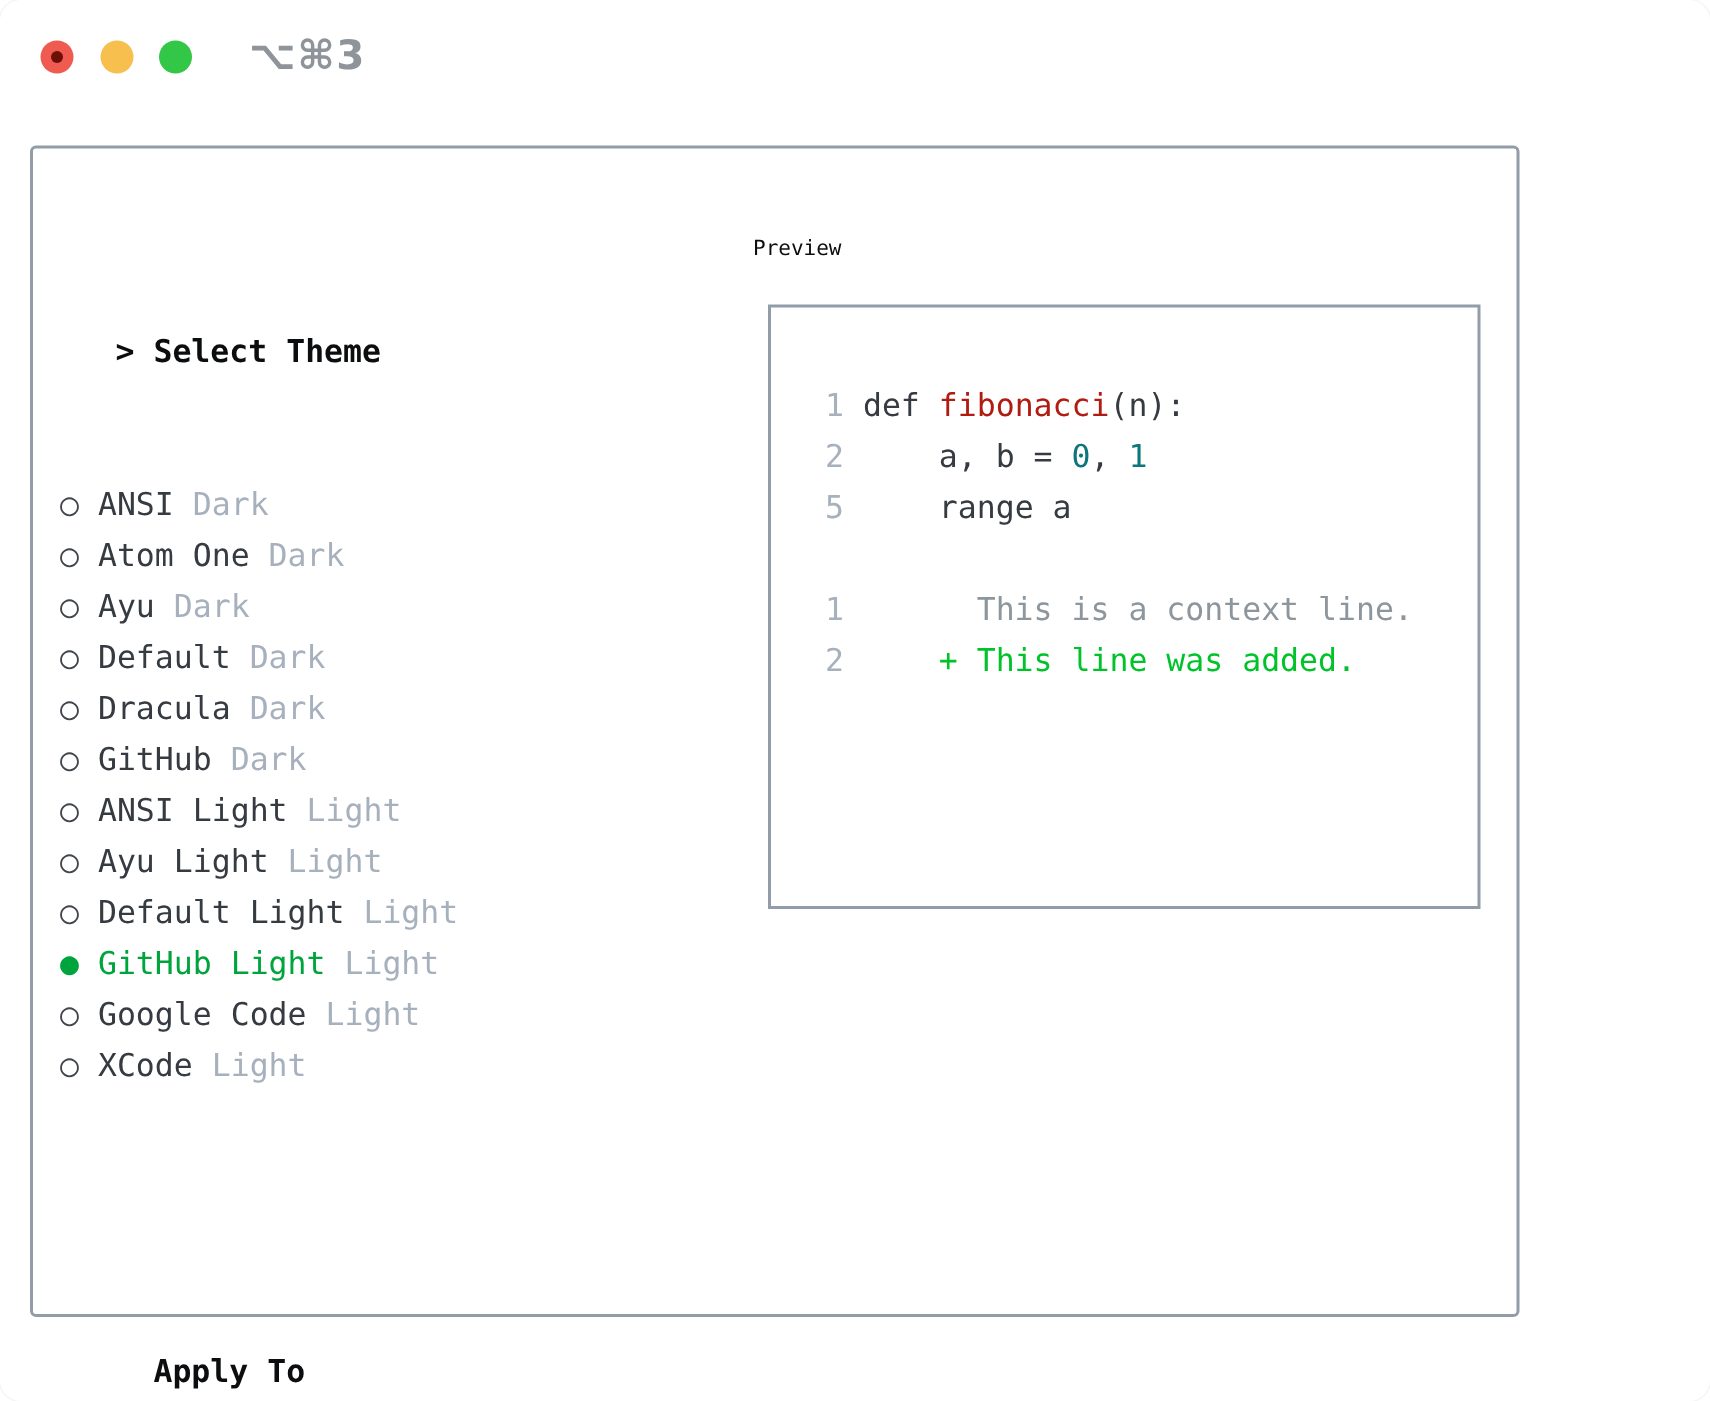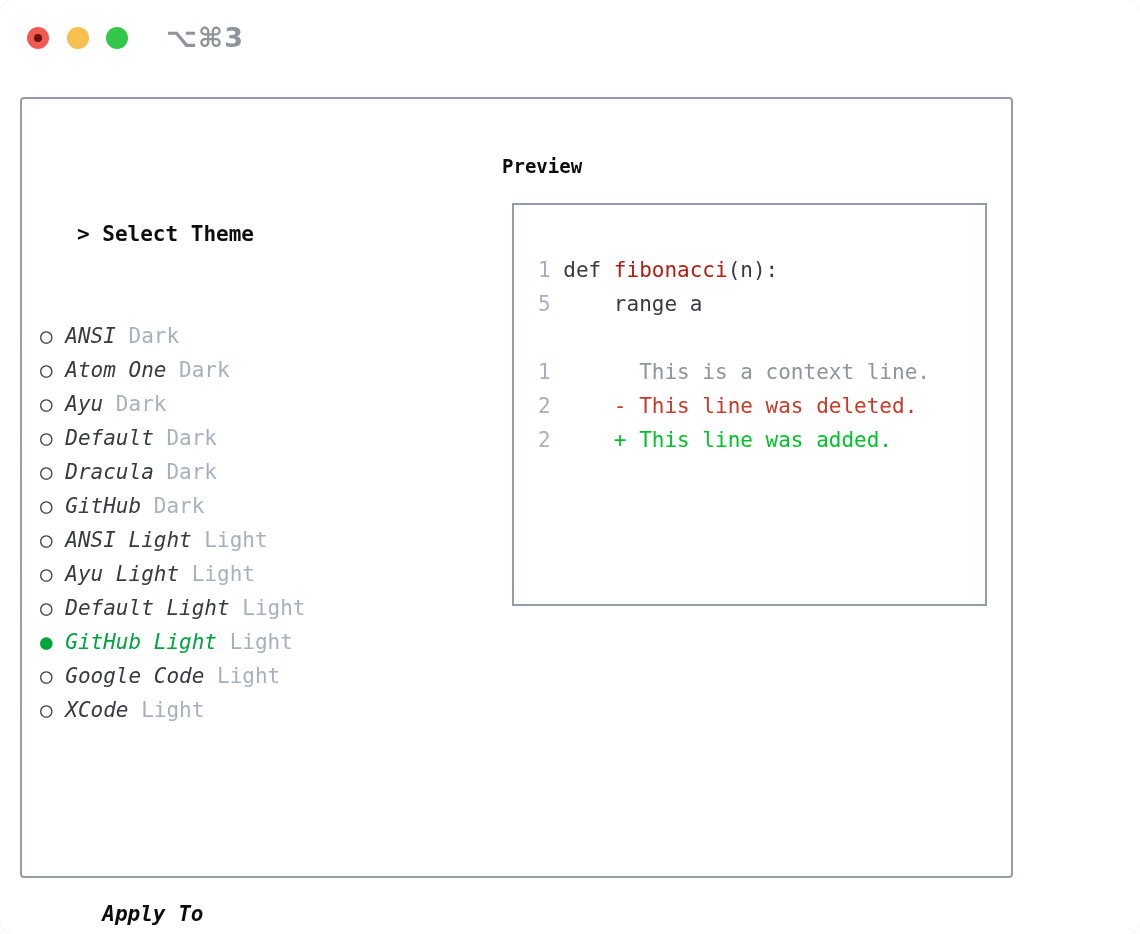--- a/index.html
+++ b/index.html
@@ -31,30 +31,30 @@
     position:absolute;left:20px;top:97px;width:993px;height:781px;box-sizing:border-box;
     border:2px solid var(--border);border-radius:4px;background:#fff;
   }
   .left-col{position:absolute;left:18px;top:50px;width:430px;font-size:21px;line-height:34px;white-space:pre;}
   .row{height:34px;}
   .gap{height:34px;}
   .prefix{display:inline-block;width:1ch;margin-right:1ch;color:var(--heading);font-weight:bold;}
   .list-header{color:var(--heading);font-weight:bold;margin-left:37px;}
   .bullet{display:inline-block;width:1ch;margin-right:1ch;color:#41464d;}
   .bullet.sel{color:var(--accent-green);}
-  .t-name{color:var(--item-text);font-style:italic;}
+  .t-name{color:var(--item-text);}
   .t-name.sel{color:var(--accent-green);}
   .t-variant{color:var(--muted);margin-left:1ch;margin-top:20px;}
-  .indent2{padding-left:2ch;font-style:italic;}
+  .indent2{padding-left:2ch;}
   
-  .preview-label{position:absolute;left:480px;top:50px;height:34px;line-height:34px;font-size:19px;font-weight:bold;color:var(--heading);}
+  .preview-label{position:absolute;left:480px;top:50px;height:34px;line-height:34px;font-size:14px;font-weight:normal;color:var(--heading);}
   .preview-box{
     position:absolute;left:490px;top:104px;width:475px;height:403px;box-sizing:border-box;
     border:2px solid var(--border);background:#fff;
-    padding:48px 0 0 24px;font-size:21px;line-height:34px;
+    padding:48px 0 0 36px;font-size:21px;line-height:34px;
   }
   .cline{height:34px;white-space:pre;color:var(--code-default);}
   .lineno{display:inline-block;width:1ch;color:var(--muted);}
   .codetext{margin-left:1ch;}
   .dmark{display:inline-block;width:1ch;margin-left:5ch;}
   .dtext{margin-left:1ch;}
   .tok-default{color:var(--code-default);}
   .tok-function{color:var(--function-red);}
   .tok-number{color:var(--number-teal);}
   .tok-builtin{color:var(--builtin-blue);}
@@ -85,24 +85,24 @@
       <div class="row list-header indent2">Apply To</div>
       
       
     </div>
 
     <div class="preview-label">Preview</div>
 
     <div class="preview-box">
       <div id="code-rows">
           <div class="cline"><span class="lineno">1</span><span class="codetext"><span class="tok-default">def </span><span class="tok-function">fibonacci</span><span class="tok-default">(n):</span></span></div>
+          <div class="cline"><span class="lineno">2</span><span class="codetext"><span class="tok-default">    a, b = </span><span class="tok-number">0</span><span class="tok-default">, </span><span class="tok-number">1</span></span></div>
           <div class="cline"><span class="lineno">5</span><span class="codetext"><span class="tok-default">    range a</span></span></div>
         </div>
       <div class="gap"></div>
       <div id="diff-rows">
           <div class="cline"><span class="lineno">1</span><span class="dmark diff-context"> </span><span class="dtext diff-context">This is a context line.</span></div>
-          <div class="cline"><span class="lineno">2</span><span class="dmark diff-deleted">-</span><span class="dtext diff-deleted">This line was deleted.</span></div>
           <div class="cline"><span class="lineno">2</span><span class="dmark diff-added">+</span><span class="dtext diff-added">This line was added.</span></div>
         </div>
     </div>
 
   </div>
 </div>
 
 </body></html>

